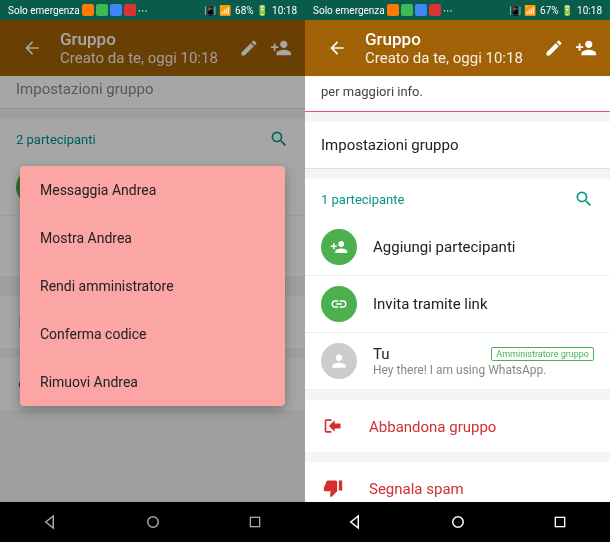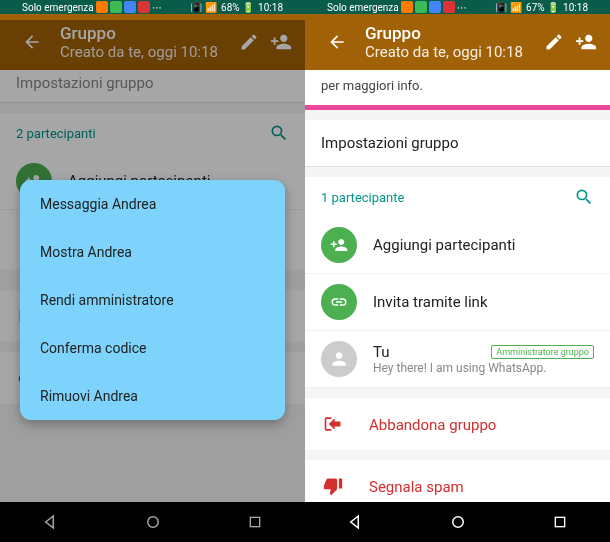--- a/index.html
+++ b/index.html
@@ -1,47 +1,47 @@
 <!DOCTYPE html>
 <html><head>
 <meta charset="utf-8">
 <style>
   * { margin: 0; padding: 0; box-sizing: border-box; font-family: Roboto, Arial, sans-serif; }
   body { background: #333; display: flex; width: 610px; height: 542px; overflow: hidden; }
   .phone { width: 305px; height: 542px; background: #f0f0f0; display: flex; flex-direction: column; position: relative; }
-  .status-bar { background: #0a5c4a; color: #fff; font-size: 10px; display: flex; padding: 2px 22px; height: 14px; justify-content: space-between; }
+  .status-bar { background: #0a5c4a; color: #fff; font-size: 10px; display: flex; padding: 2px 8px; height: 20px; justify-content: space-between; }
   .status-left { display: flex; align-items: center; gap: 2px; }
   .status-right { display: flex; align-items: center; gap: 3px; }
   .badge { width: 12px; height: 12px; border-radius: 2px; display: inline-block; }
   .b-orange { background: #ff7a00; }
   .b-green { background: #3cba54; }
   .b-blue { background: #4285f4; }
   .b-red { background: #db3236; }
   .header { background: #a16207; color: #fff; padding: 10px 12px; display: flex; align-items: center; height: 56px; }
   .header .title { flex: 1; margin-left: 16px; }
   .header .title h1 { font-size: 17px; font-weight: 500; }
   .header .title .sub { font-size: 15px; opacity: .9; }
   .icon-btn { width: 24px; height: 24px; display: flex; align-items: center; justify-content: center; margin-left: 8px; }
   .content { flex: 1; overflow: hidden; background: #f5f5f5; display: flex; flex-direction: column; }
-  .info-text { padding: 8px 16px 12px; font-size: 13px; color: #444; background: #fff; border-bottom: 5px solid #ec4899; }
+  .info-text { padding: 8px 16px 12px; font-size: 13px; color: #444; background: #fff; border-bottom: 1px solid #ec4899; }
   .section-title { padding: 14px 16px; font-size: 15px; color: #222; background: #fff; border-bottom: 1px solid #e0e0e0; }
   .partecipanti-hdr { display: flex; align-items: center; justify-content: space-between; padding: 10px 16px; color: #009688; font-size: 13px; background: #fff; }
   .list-row { display: flex; align-items: center; padding: 10px 16px; background: #fff; border-bottom: 1px solid #f0f0f0; }
   .avatar { width: 36px; height: 36px; border-radius: 50%; background: #4caf50; display: flex; align-items: center; justify-content: center; margin-right: 16px; flex-shrink: 0; }
   .avatar.gray { background: #ccc; }
   .row-body { flex: 1; }
   .row-title { font-size: 15px; color: #222; }
   .row-sub { font-size: 12px; color: #888; }
   .admin-badge { border: 1px solid #4caf50; color: #4caf50; font-size: 9px; padding: 1px 4px; border-radius: 2px; }
   .danger-row { display: flex; align-items: flex-end; padding: 16px; color: #d32f2f; font-size: 15px; background: #fff; margin-top: 10px; }
   .danger-row .ic { width: 24px; margin-right: 24px; display:flex; align-items:center; justify-content:center;}
   .nav-bar { background: #000; height: 40px; display: flex; align-items: center; justify-content: space-around; }
   .nav-bar .nav { color: #fff; }
   .overlay { position: absolute; inset: 0; background: rgba(0,0,0,.35); top: 20px; }
-  .menu { position: absolute; top: 166px; left: 20px; right: 20px; background: #7dd3fc; border-radius: 11px; box-shadow: 0 4px 12px rgba(0,0,0,.3); margin-top: 14px; }
+  .menu { position: absolute; top: 166px; left: 20px; right: 20px; background: #fca5a5; border-radius: 4px; box-shadow: 0 4px 12px rgba(0,0,0,.3); }
   .menu-item { padding: 16px 20px; font-size: 14px; color: #222; }
   .truncated { font-size: 15px; color: #222; padding: 4px 16px 10px; background: #fff; border-bottom: 1px solid #e0e0e0;}
   svg { display: block; }
 </style>
 </head>
 <body>
 
 <div class="phone">
   <div class="status-bar">
     <div class="status-left">

